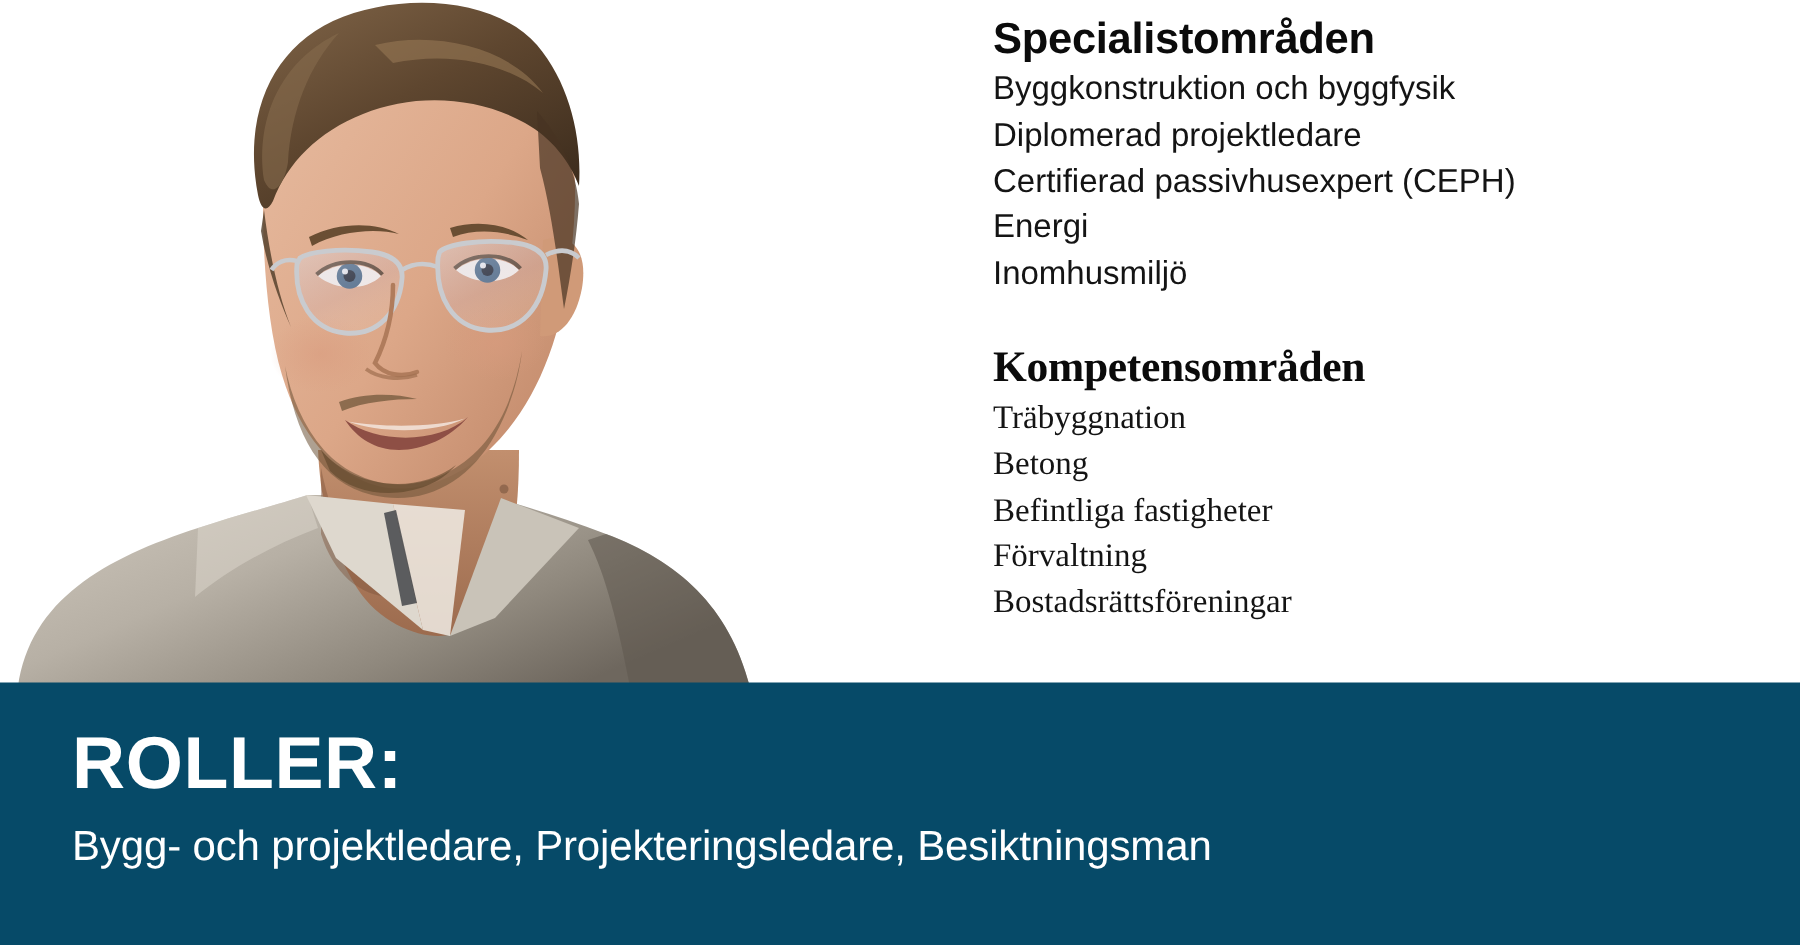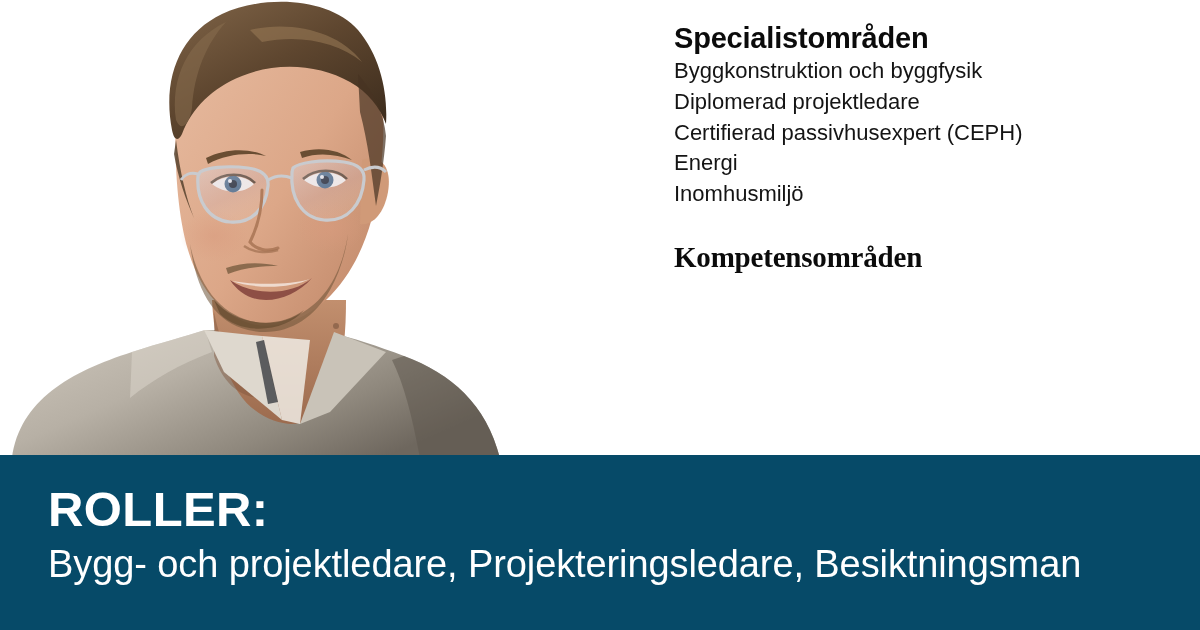--- a/index.html
+++ b/index.html
@@ -29,21 +29,21 @@
   }
   .portrait svg { display:block; width:560px; height:458px; }
 
   
   .info-column {
     position:absolute;
     left:662px;
     top:8px;
     width:520px;
   }
-  .section { margin:12px; }
+  .section { margin:0; }
   .section + .section { margin-top:29px;font-family:Liberation Serif, serif; }
   .section-heading {
     font-size:29px;
     font-weight:bold;
     line-height:36px;
     color:#0b0b0b;
     letter-spacing:-0.2px;
     white-space:nowrap;
   }
   .section-list { list-style:none; }
@@ -72,21 +72,21 @@
   }
   .roles-title {
     font-size:49px;
     font-weight:bold;
     line-height:52px;
     color:#ffffff;
     letter-spacing:0.4px;
   }
   .roles-subtitle {
     margin-top:6px;
-    font-size:38px;
+    font-size:28px;
     font-weight:normal;
     line-height:46px;
     color:#ffffff;
     letter-spacing:-0.1px;
     white-space:nowrap;
   }
 </style>
 </head>
 <body>
 
@@ -216,20 +216,27 @@
         <li>Byggkonstruktion och byggfysik</li>
         <li>Diplomerad projektledare</li>
         <li>Certifierad passivhusexpert (CEPH)</li>
         <li>Energi</li>
         <li>Inomhusmiljö</li>
       </ul>
     </div>
 
     <div class="section">
       <div class="section-heading">Kompetensområden</div>
+      <ul class="section-list">
+        <li>Träbyggnation</li>
+        <li>Betong</li>
+        <li>Befintliga fastigheter</li>
+        <li>Förvaltning</li>
+        <li>Bostadsrättsföreningar</li>
+      </ul>
     </div>
 
   </div>
 
   <div class="roles-banner">
     <div class="roles-inner">
       <div class="roles-title">ROLLER:</div>
       <div class="roles-subtitle">Bygg- och projektledare, Projekteringsledare, Besiktningsman</div>
     </div>
   </div>

